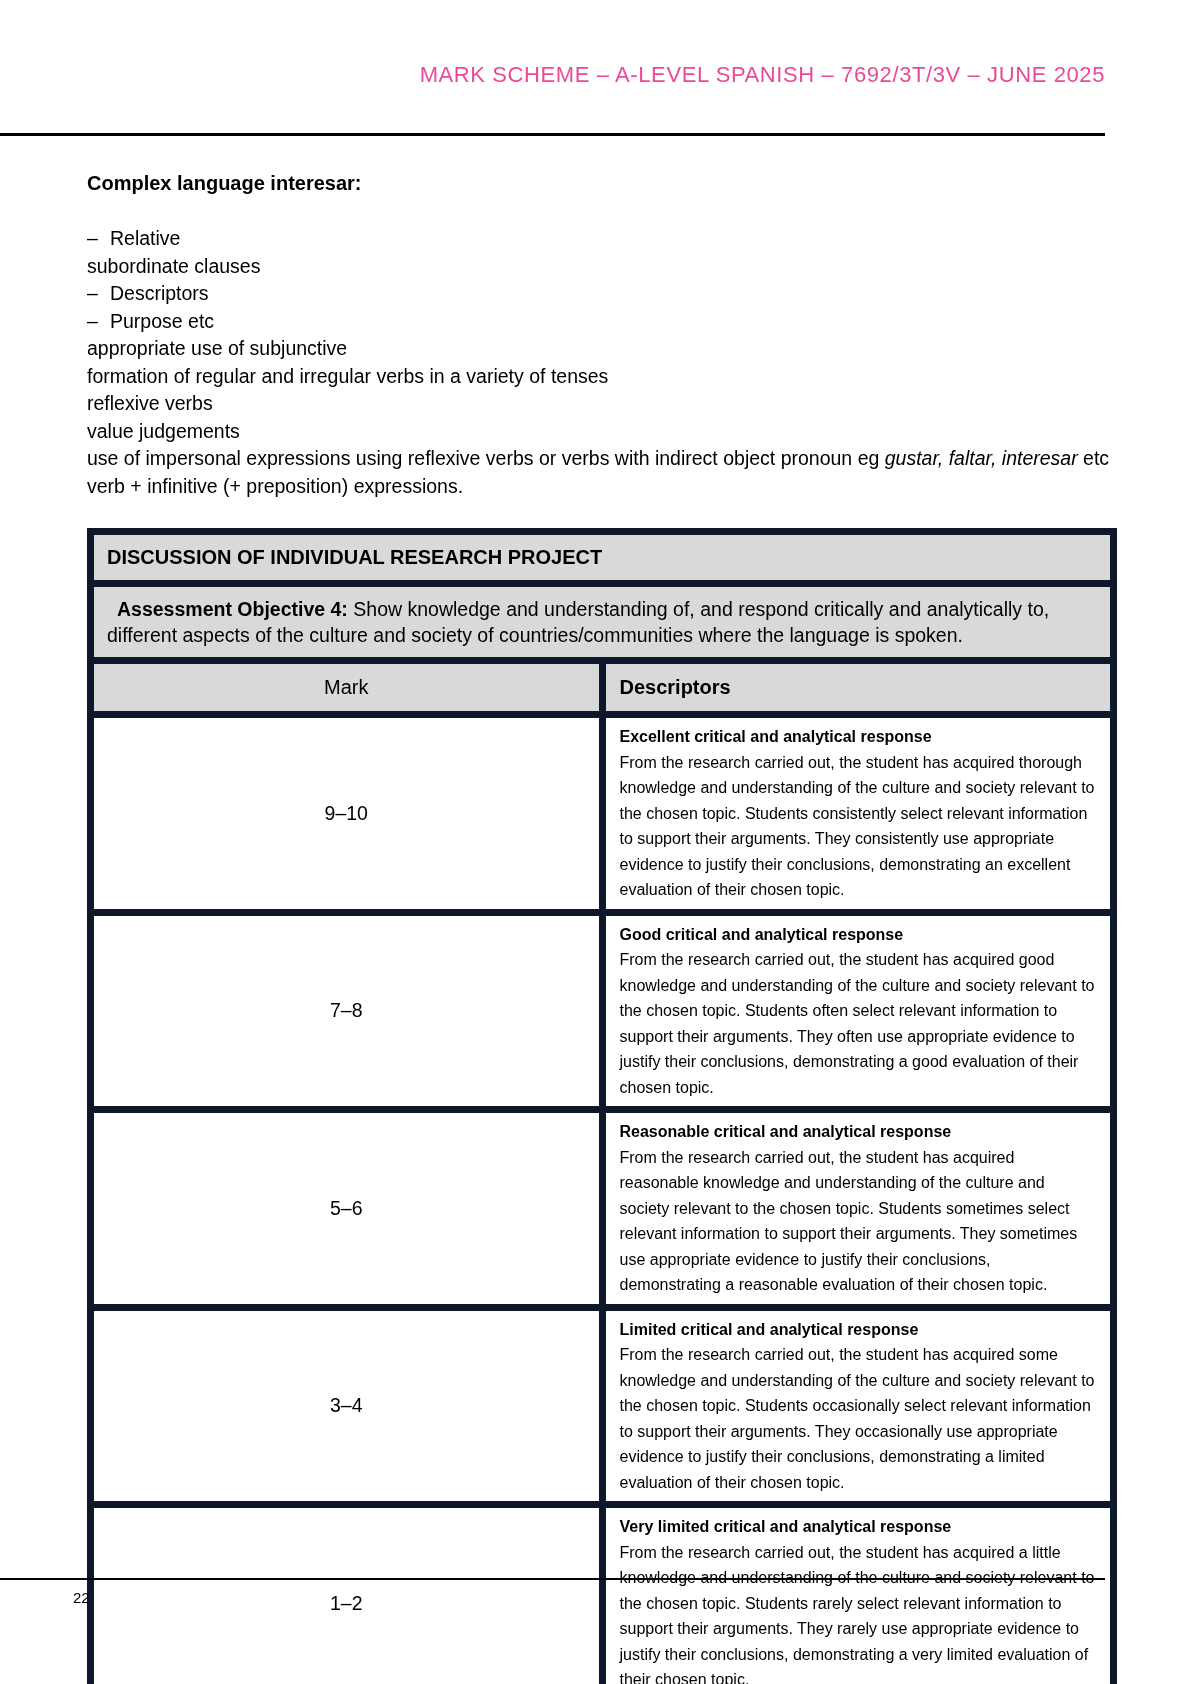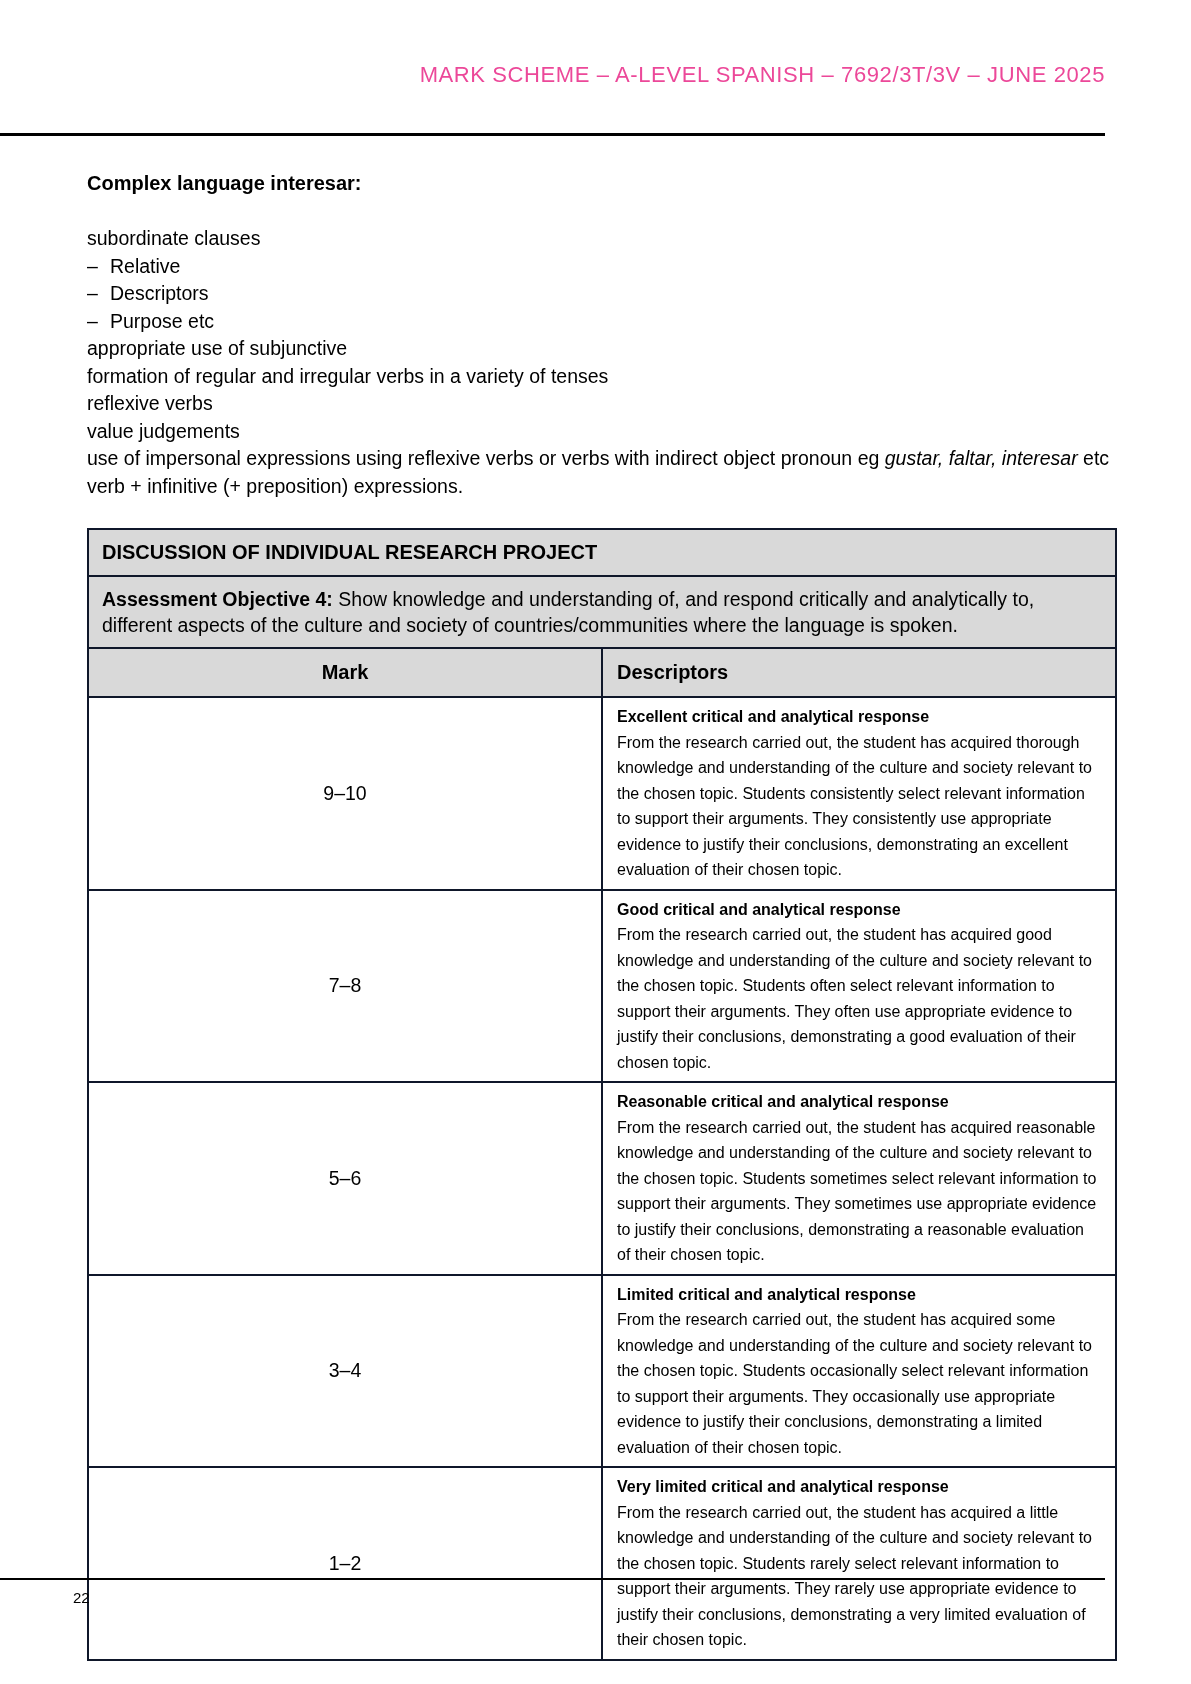--- a/index.html
+++ b/index.html
@@ -22,33 +22,33 @@
   .lang-list{font-size:19.5px;line-height:27.5px;}
   .lang-item{white-space:normal;}
   .lang-item .bullet{display:inline-block;width:23px;}
   .it{font-style:italic;}
 
   table.mark-table{
     position:absolute;left:87px;top:528px;width:1030px;
     border-collapse:collapse;table-layout:fixed;
   }
   table.mark-table td, table.mark-table th{
-    border:2px solid #0f172a;vertical-align:middle;
+    border:7px solid #0f172a;vertical-align:middle;
   }
   .title-cell{
     background:#d9d9d9;font-weight:bold;font-size:20px;
     padding:11px 13px;
   }
   .objective-cell{
     background:#d9d9d9;font-size:19.5px;line-height:26px;
     padding:9px 13px;vertical-align:top;
   }
-  .objective-cell .b{font-weight:bold;}
+  .objective-cell .b{font-weight:bold;margin-left:10px;}
   th.mark-col{
-    background:#d9d9d9;width:78px;font-size:20px;font-weight:bold;
+    background:#d9d9d9;width:78px;font-size:20px;font-weight:normal;
     text-align:center;padding:8px 4px;
   }
   th.desc-col{
     background:#d9d9d9;font-size:20px;font-weight:bold;
     text-align:left;padding:12px 14px;
   }
   td.mark-cell{
     text-align:center;font-size:19.5px;padding:4px 18px;
   }
   td.desc-cell{
@@ -63,22 +63,22 @@
 <body>
 
 <div>
 
   <div class="doc-header">MARK SCHEME – A-LEVEL SPANISH – 7692/3T/3V – JUNE 2025</div>
   <div class="rule rule-top"></div>
 
   <div class="content">
     <div class="section-heading">Complex language interesar:</div>
     <div class="lang-list">
+      <div class="lang-item"><span class="bullet">–</span><span>Relative</span></div>
       <div class="lang-item"><span>subordinate clauses</span></div>
-      <div class="lang-item"><span class="bullet">–</span><span>Relative</span></div>
       <div class="lang-item"><span class="bullet">–</span><span>Descriptors</span></div>
       <div class="lang-item"><span class="bullet">–</span><span>Purpose etc</span></div>
       <div class="lang-item"><span>appropriate use of subjunctive</span></div>
       <div class="lang-item"><span>formation of regular and irregular verbs in a variety of tenses</span></div>
       <div class="lang-item"><span>reflexive verbs</span></div>
       <div class="lang-item"><span>value judgements</span></div>
       <div class="lang-item"><span>use of impersonal expressions using reflexive verbs or verbs with indirect object pronoun eg </span><span class="it">gustar, faltar, interesar</span><span> etc</span></div>
       <div class="lang-item"><span>verb + infinitive (+ preposition) expressions.</span></div>
     </div>
   </div>

